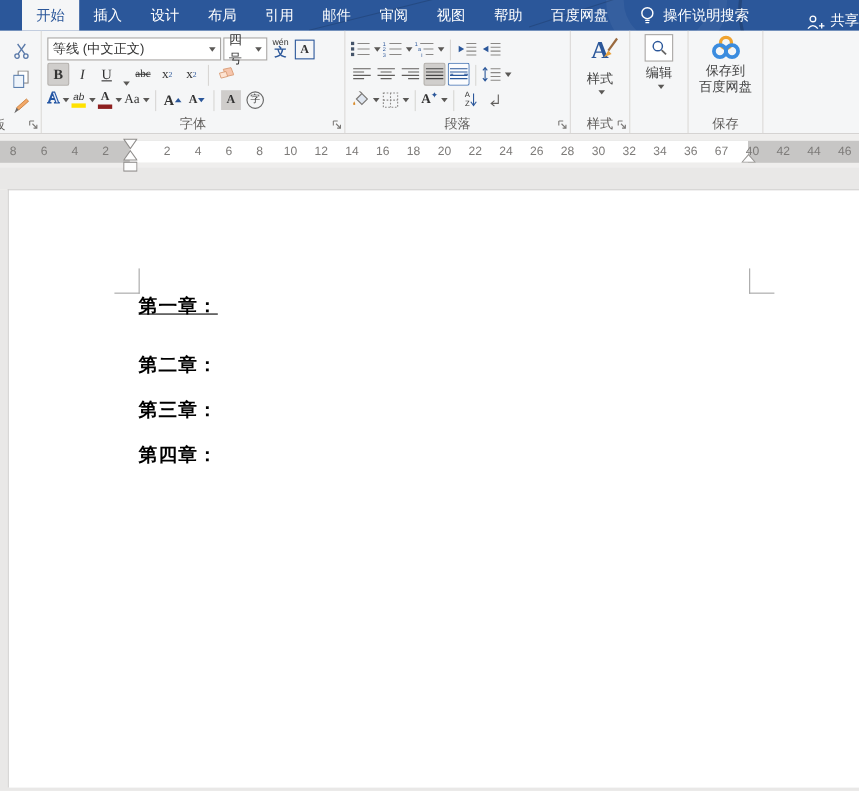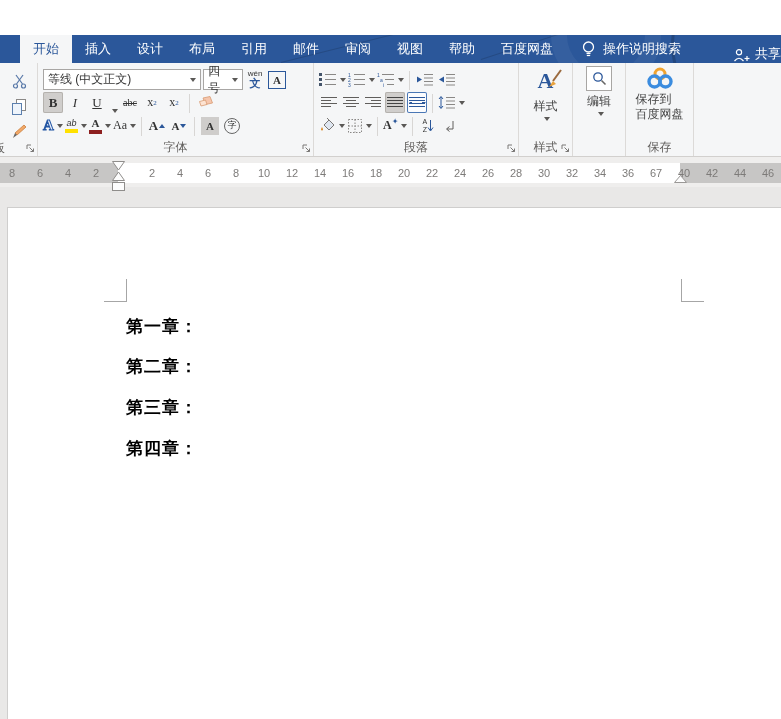--- a/index.html
+++ b/index.html
@@ -1,18 +1,18 @@
 <!DOCTYPE html>
 <html><head>
 <meta charset="utf-8">
 <style>
   * { margin:0; padding:0; box-sizing:border-box; }
   html,body { width:781px; height:719px; overflow:hidden;
     font-family:"Liberation Sans", sans-serif; background:#fff; }
-  #app { position:relative; width:781px; height:613px;margin-top:35px; }
+  #app { position:relative; width:781px; height:613px; }
 
   
   .tabbar { position:relative; height:28px; background:#2b579a; color:#fff;
     display:flex; align-items:stretch; overflow:hidden; }
   .decor { position:absolute; border-radius:50%; pointer-events:none; }
   .dc1 { right:120px; top:-55px; width:110px; height:110px; border:16px solid rgba(255,255,255,0.05); }
   .dc2 { right:-30px; top:-60px; width:140px; height:140px; border:3px solid rgba(0,0,0,0.18); }
   .dl  { position:absolute; height:1px; background:rgba(0,0,0,0.15); transform-origin:left; pointer-events:none; }
   #tabs { display:flex; margin-left:20px; position:relative; z-index:2; }
   .tab { padding:0 13px; line-height:28px; font-size:13px; white-space:nowrap; cursor:default; }
@@ -458,21 +458,21 @@
     </div>
 
     <div class="rgroup" id="g-save">
       <div class="gcontent" style="padding:0;">
         <div class="bigbtn">
           <svg width="30" height="24" viewBox="0 0 30 24">
             <circle cx="15" cy="8" r="5" fill="none" stroke="#f0a32f" stroke-width="3"></circle>
             <circle cx="9.5" cy="15.5" r="5.5" fill="none" stroke="#3b8cdf" stroke-width="3.4"></circle>
             <circle cx="20.5" cy="15.5" r="5.5" fill="none" stroke="#3b8cdf" stroke-width="3.4"></circle>
           </svg>
-          <span style="line-height:1.25;">
+          <span style="line-height:1.25;text-align:center;">
             <span>保存到</span><br><span>百度网盘</span>
           </span>
         </div>
       </div>
       <div class="glabel">保存</div>
     </div>
 
     <div class="rgroup last"></div>
   </div>
 
@@ -516,20 +516,20 @@
       <polygon points="0.5,7.5 6.5,0.5 12.5,7.5" fill="#fdfdfd" stroke="#9a9896"></polygon>
     </svg>
   </div>
 
   <div class="band"></div>
 
   <div class="page-area">
     <div class="page" id="page">
       <div class="cropmark crop-left"></div>
       <div class="cropmark crop-right"></div>
-    <div class="para" style="top: 109px;">第一章：</div>
+    <div class="para" style="top: 96px; text-decoration: underline;">第一章：</div>
         <div class="para" style="top: 149px;">第二章：</div>
         <div class="para" style="top: 190px;">第三章：</div>
         <div class="para" style="top: 231px;">第四章：</div>
       </div>
   </div>
 
 </div>
 
 </body></html>

